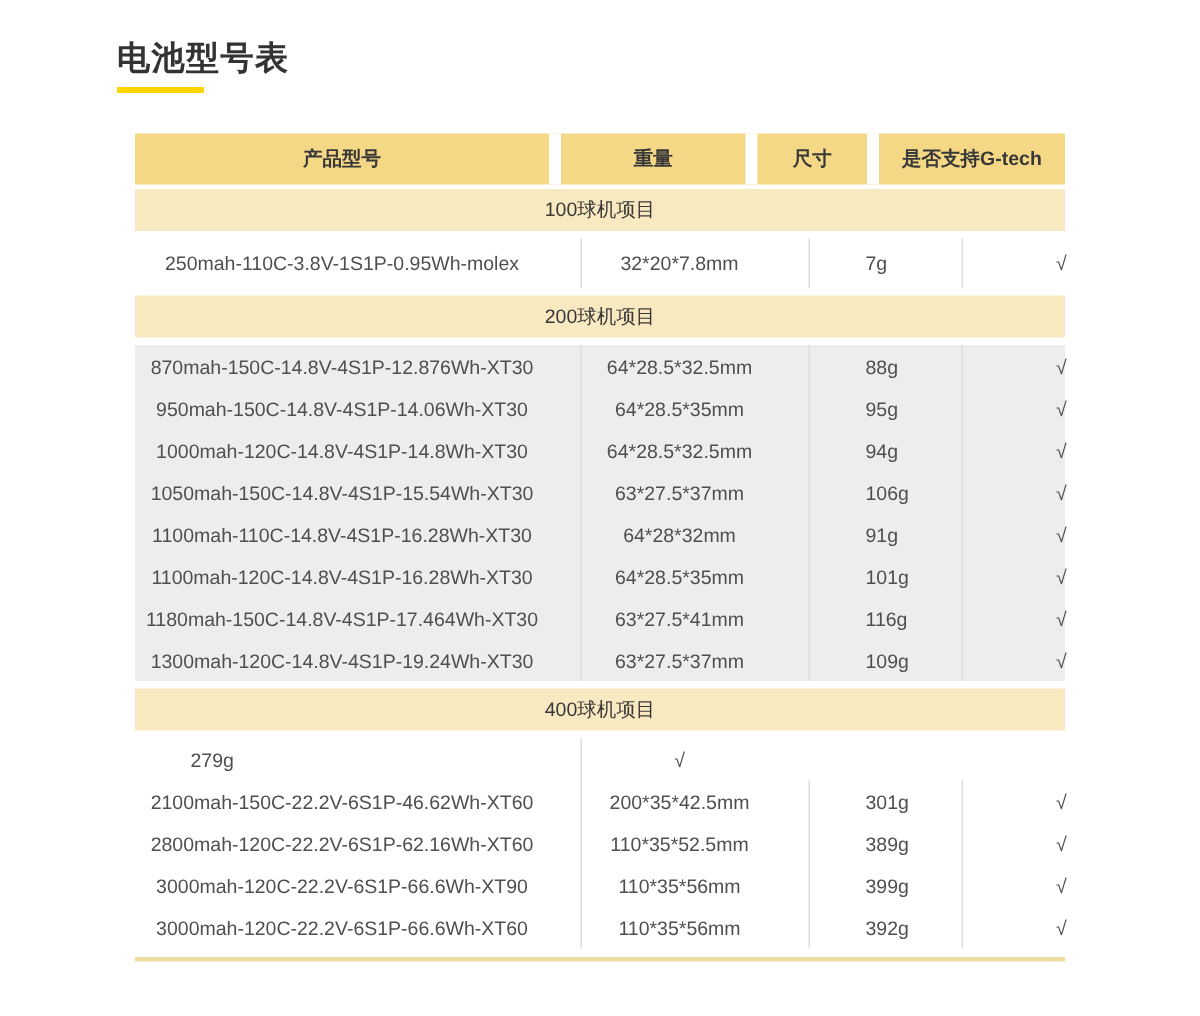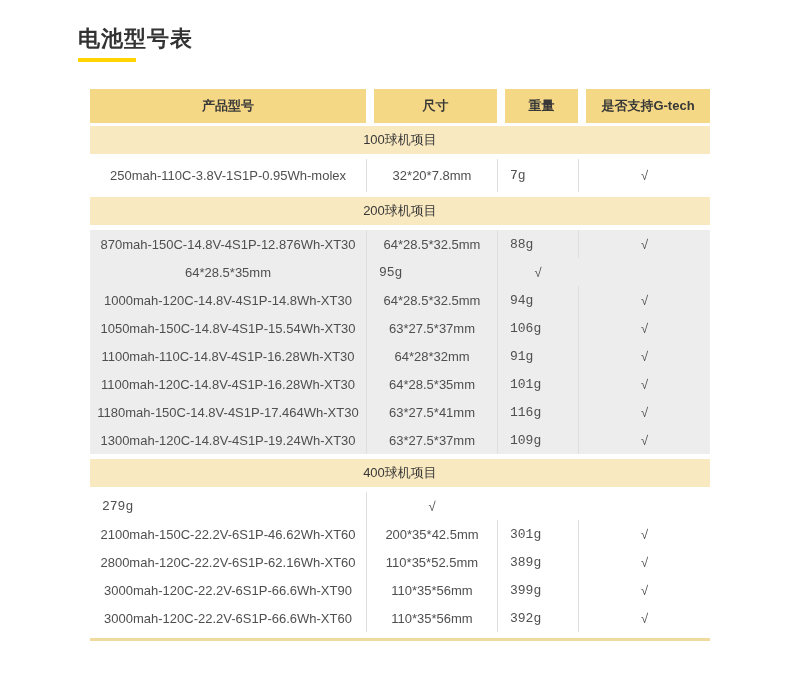--- a/index.html
+++ b/index.html
@@ -45,40 +45,41 @@
     background:var(--section-bg);height:28px;margin:3px 0;
     display:flex;align-items:center;justify-content:center;
     font-weight:normal;color:var(--text-dark);
   }
   .block{padding:2px 0;}
   .block.gray .row{background:var(--row-gray);}
   .block.last{border-bottom:3px solid var(--bottom-border);padding-bottom:6px;}
   .row{
     display:grid;grid-template-columns:276px 131px 81px 132px;
     height:28px;
+    gap:21px;
   }
   .block.single .row{height:33px;}
   .cell{
     display:flex;align-items:center;justify-content:center;
     color:var(--text-body);white-space:nowrap;overflow:hidden;
   }
   .cell + .cell{border-left:1px solid var(--divider);}
-  .cell.c2{justify-content:flex-start;padding-left:12px;font-family:Liberation Mono, monospace;}
+  .cell.c2{justify-content:flex-start;padding-left:37px;}
 </style>
 </head>
 <body>
 
 <h1 class="page-title">电池型号表</h1>
 <div class="title-underline"></div>
 
 <div class="battery-table">
   <div class="header-row" id="header-row">
       <div class="hcell">产品型号</div>
+      <div class="hcell">重量</div>
       <div class="hcell">尺寸</div>
-      <div class="hcell">重量</div>
       <div class="hcell">是否支持G-tech</div>
     </div>
   <div id="sections">
       <div class="section-label">100球机项目</div>
       <div class="block white single">
         <div class="row">
           <div class="cell c0">250mah-110C-3.8V-1S1P-0.95Wh-molex</div>
           <div class="cell c1">32*20*7.8mm</div>
           <div class="cell c2">7g</div>
           <div class="cell c3">√</div>
@@ -86,20 +87,21 @@
       </div>
       <div class="section-label">200球机项目</div>
       <div class="block gray">
         <div class="row">
           <div class="cell c0">870mah-150C-14.8V-4S1P-12.876Wh-XT30</div>
           <div class="cell c1">64*28.5*32.5mm</div>
           <div class="cell c2">88g</div>
           <div class="cell c3">√</div>
         </div>
         <div class="row">
+          <div class="cell c0">950mah-150C-14.8V-4S1P-14.06Wh-XT30</div>
           <div class="cell c1">64*28.5*35mm</div>
           <div class="cell c2">95g</div>
           <div class="cell c3">√</div>
         </div>
         <div class="row">
           <div class="cell c0">1000mah-120C-14.8V-4S1P-14.8Wh-XT30</div>
           <div class="cell c1">64*28.5*32.5mm</div>
           <div class="cell c2">94g</div>
           <div class="cell c3">√</div>
         </div>

